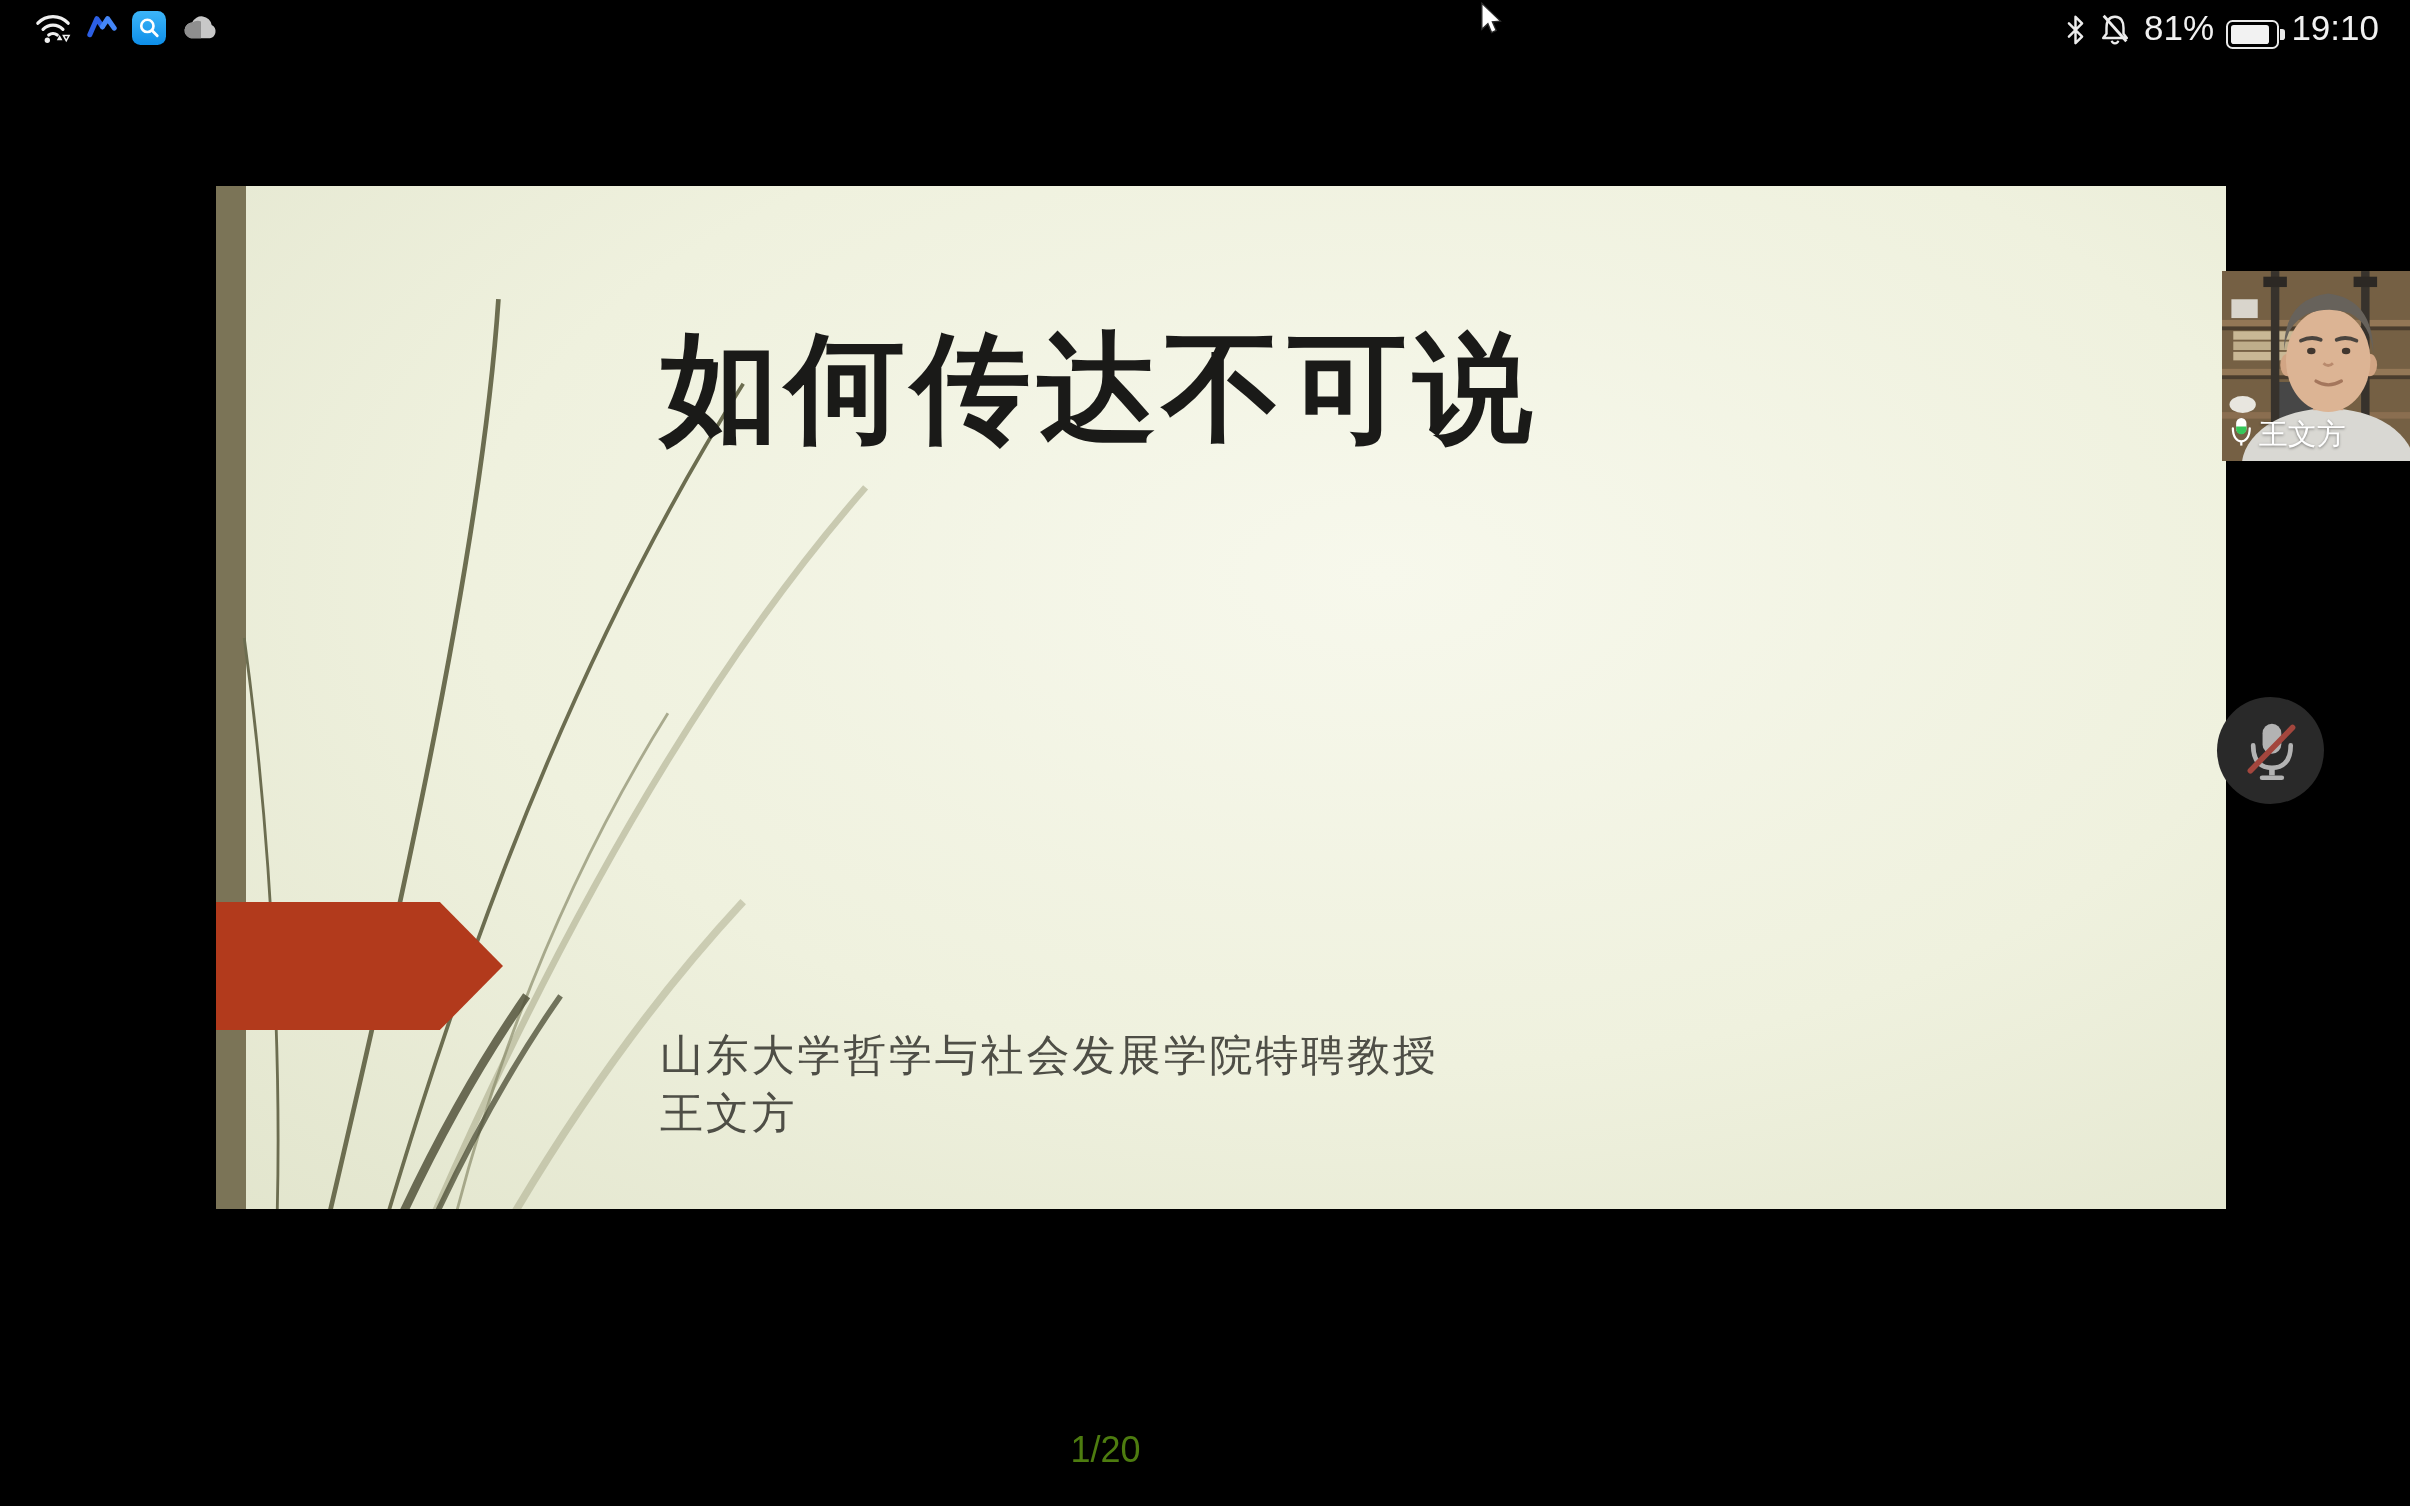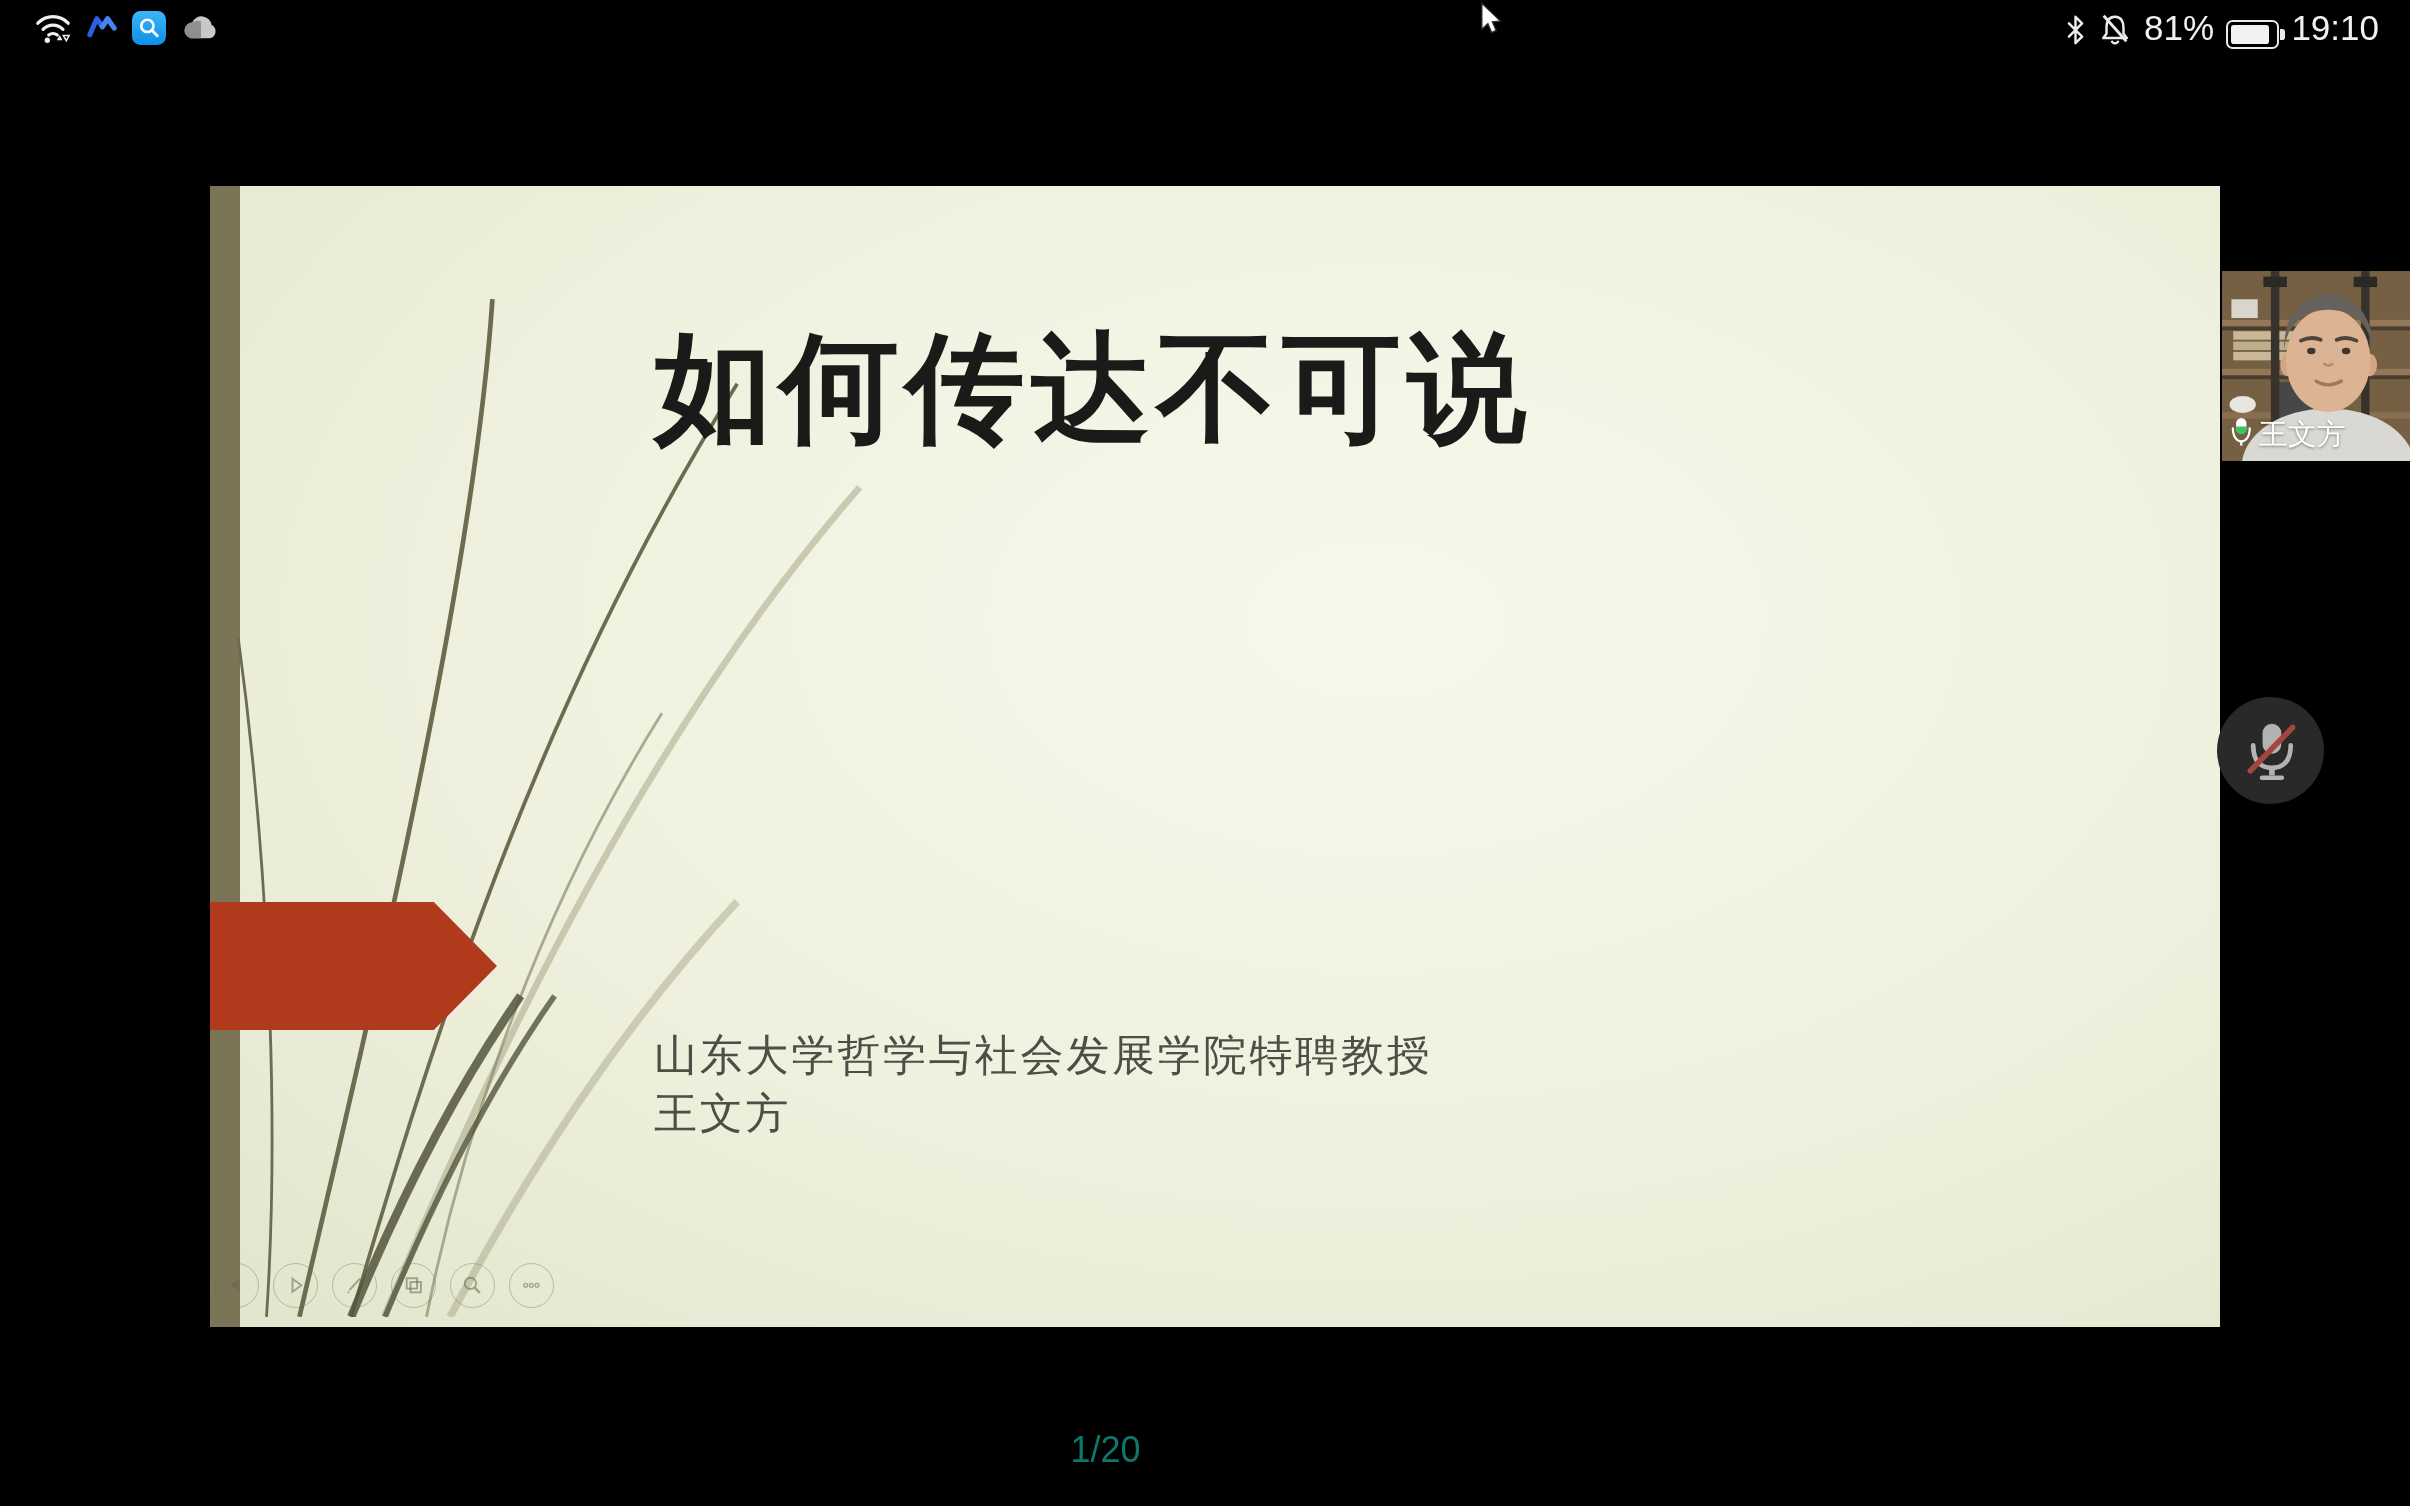--- a/index.html
+++ b/index.html
@@ -10,21 +10,21 @@
   
   .sb-left{position:absolute;left:34px;top:7.5px;height:41px;display:flex;align-items:center;gap:15px;}
   .sb-right{position:absolute;right:32px;top:5.6px;height:43px;display:flex;align-items:flex-end;gap:12.2px;}
   .sb-text{color:#f1f1f1;font-size:35px;line-height:43px;}
   .app-badge{width:34px;height:34px;border-radius:8.5px;background:linear-gradient(180deg,#3db5f8,#0d8ee9);
     display:flex;align-items:center;justify-content:center;}
   .battery{position:relative;width:49px;height:24.5px;border:2.8px solid #e9e9e9;border-radius:6.6px;}
   .battery .fill{position:absolute;left:2.8px;top:2.8px;bottom:2.8px;width:78%;background:#f2f2f2;border-radius:2.8px;}
   .battery .nub{position:absolute;right:-7.5px;top:6.6px;width:4.7px;height:11.3px;background:#e9e9e9;border-radius:0 2.8px 2.8px 0;}
   
-  .slide{position:absolute;left:210px;top:186px;width:2010px;height:1141px;overflow:hidden;
+  .slide{position:absolute;left:216px;top:186px;width:2010px;height:1023px;overflow:hidden;
     background:radial-gradient(ellipse at 58% 38%,#f7f8ec 0%,#eff1de 55%,#e2e5cd 100%);}
   .edge-stripe{position:absolute;left:0;top:0;width:30px;height:100%;background:#7b7457;z-index:1;}
   .grass{position:absolute;left:0;top:0;z-index:2;}
   .arrow{position:absolute;left:0;top:716px;width:287px;height:128px;background:#b23a1c;z-index:3;
     clip-path:polygon(0 0,78% 0,100% 50%,78% 100%,0 100%);}
   .title-cn{position:absolute;left:444px;top:134px;z-index:4;color:#1a1a18;font-weight:bold;
     font-size:119px;letter-spacing:6.6px;line-height:1.15;}
   .title-en{position:absolute;left:444px;top:294px;z-index:4;color:#141412;
     font-family:"Liberation Serif","DejaVu Serif",serif;font-weight:bold;
     font-size:102px;line-height:124px;letter-spacing:-1.9px;white-space:nowrap;}
@@ -35,21 +35,21 @@
     box-sizing:border-box;display:flex;align-items:center;justify-content:center;color:rgba(102,102,72,.55);}
   
   .video-tile{position:absolute;left:2222px;top:271px;width:188px;height:190px;overflow:hidden;background:#6f5b41;}
   .name-tag{position:absolute;left:7.5px;bottom:5.6px;display:flex;align-items:center;gap:6.6px;z-index:2;
     color:#fff;font-size:29px;text-shadow:0 0.9px 2.8px rgba(0,0,0,.45);}
   
   .mic-fab{position:absolute;left:2217px;top:697px;width:107px;height:107px;border-radius:50%;
     background:#292929;display:flex;align-items:center;justify-content:center;}
   
   .page-indicator{position:absolute;left:0;top:1429px;width:2211px;text-align:center;
-    color:#0f766e;font-size:36px;}
+    color:#4d7c0f;font-size:36px;}
   
   .cursor{position:absolute;left:1480px;top:1.9px;z-index:9;}
 </style>
 </head>
 <body>
 
 <div class="sb-left">
   <span>
     <svg width="38" height="36" viewBox="0 0 40 38">
       <path d="M4 15 A 22 22 0 0 1 36 15" stroke="#f0f0f0" stroke-width="3.4" fill="none" stroke-linecap="round"></path>

